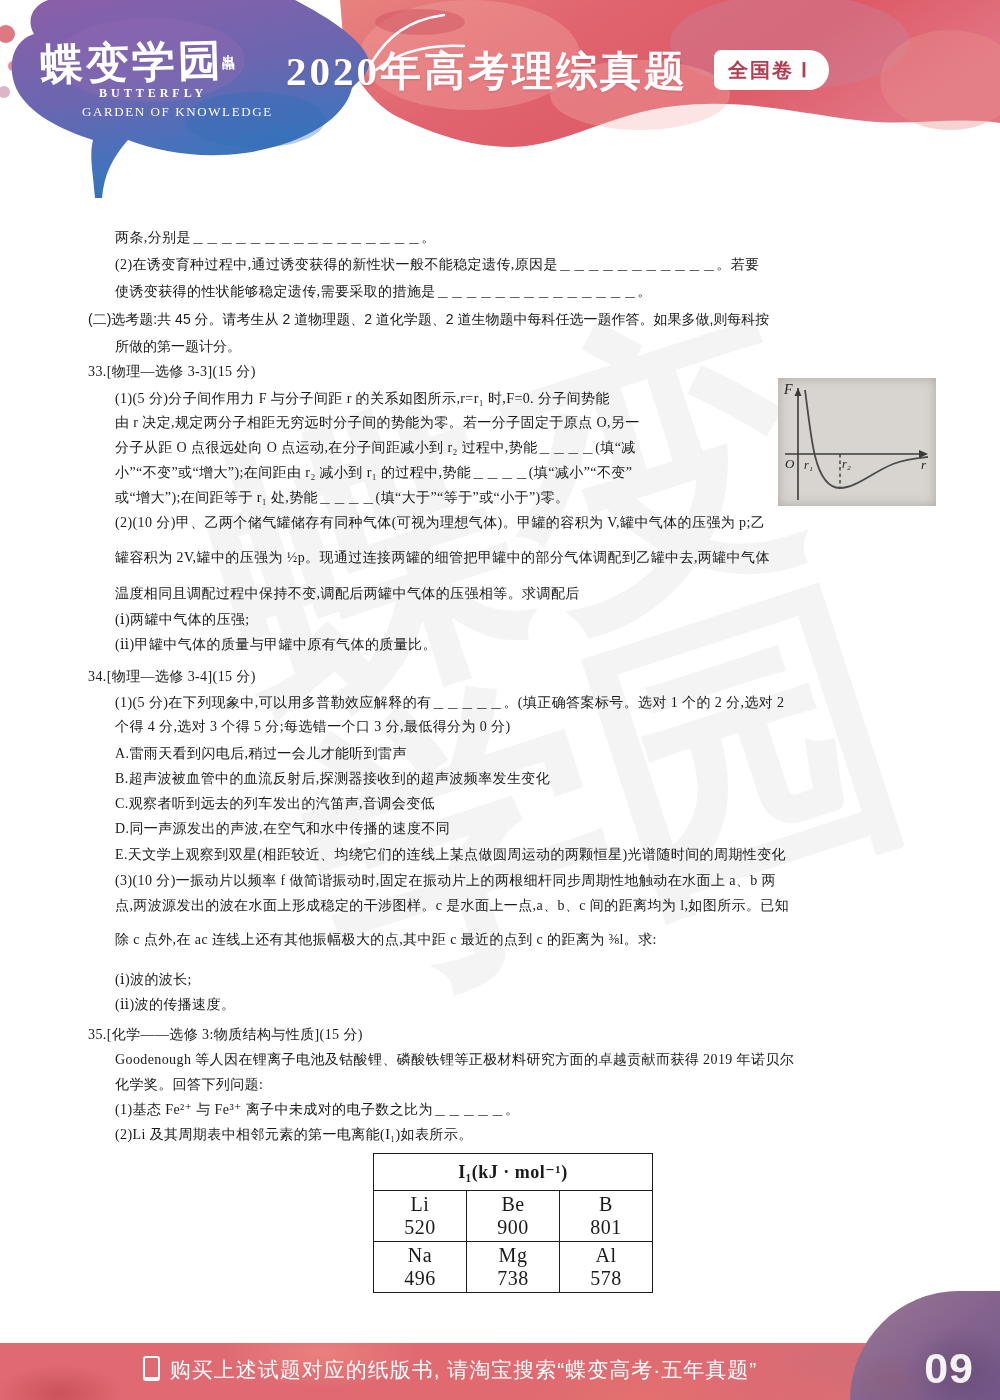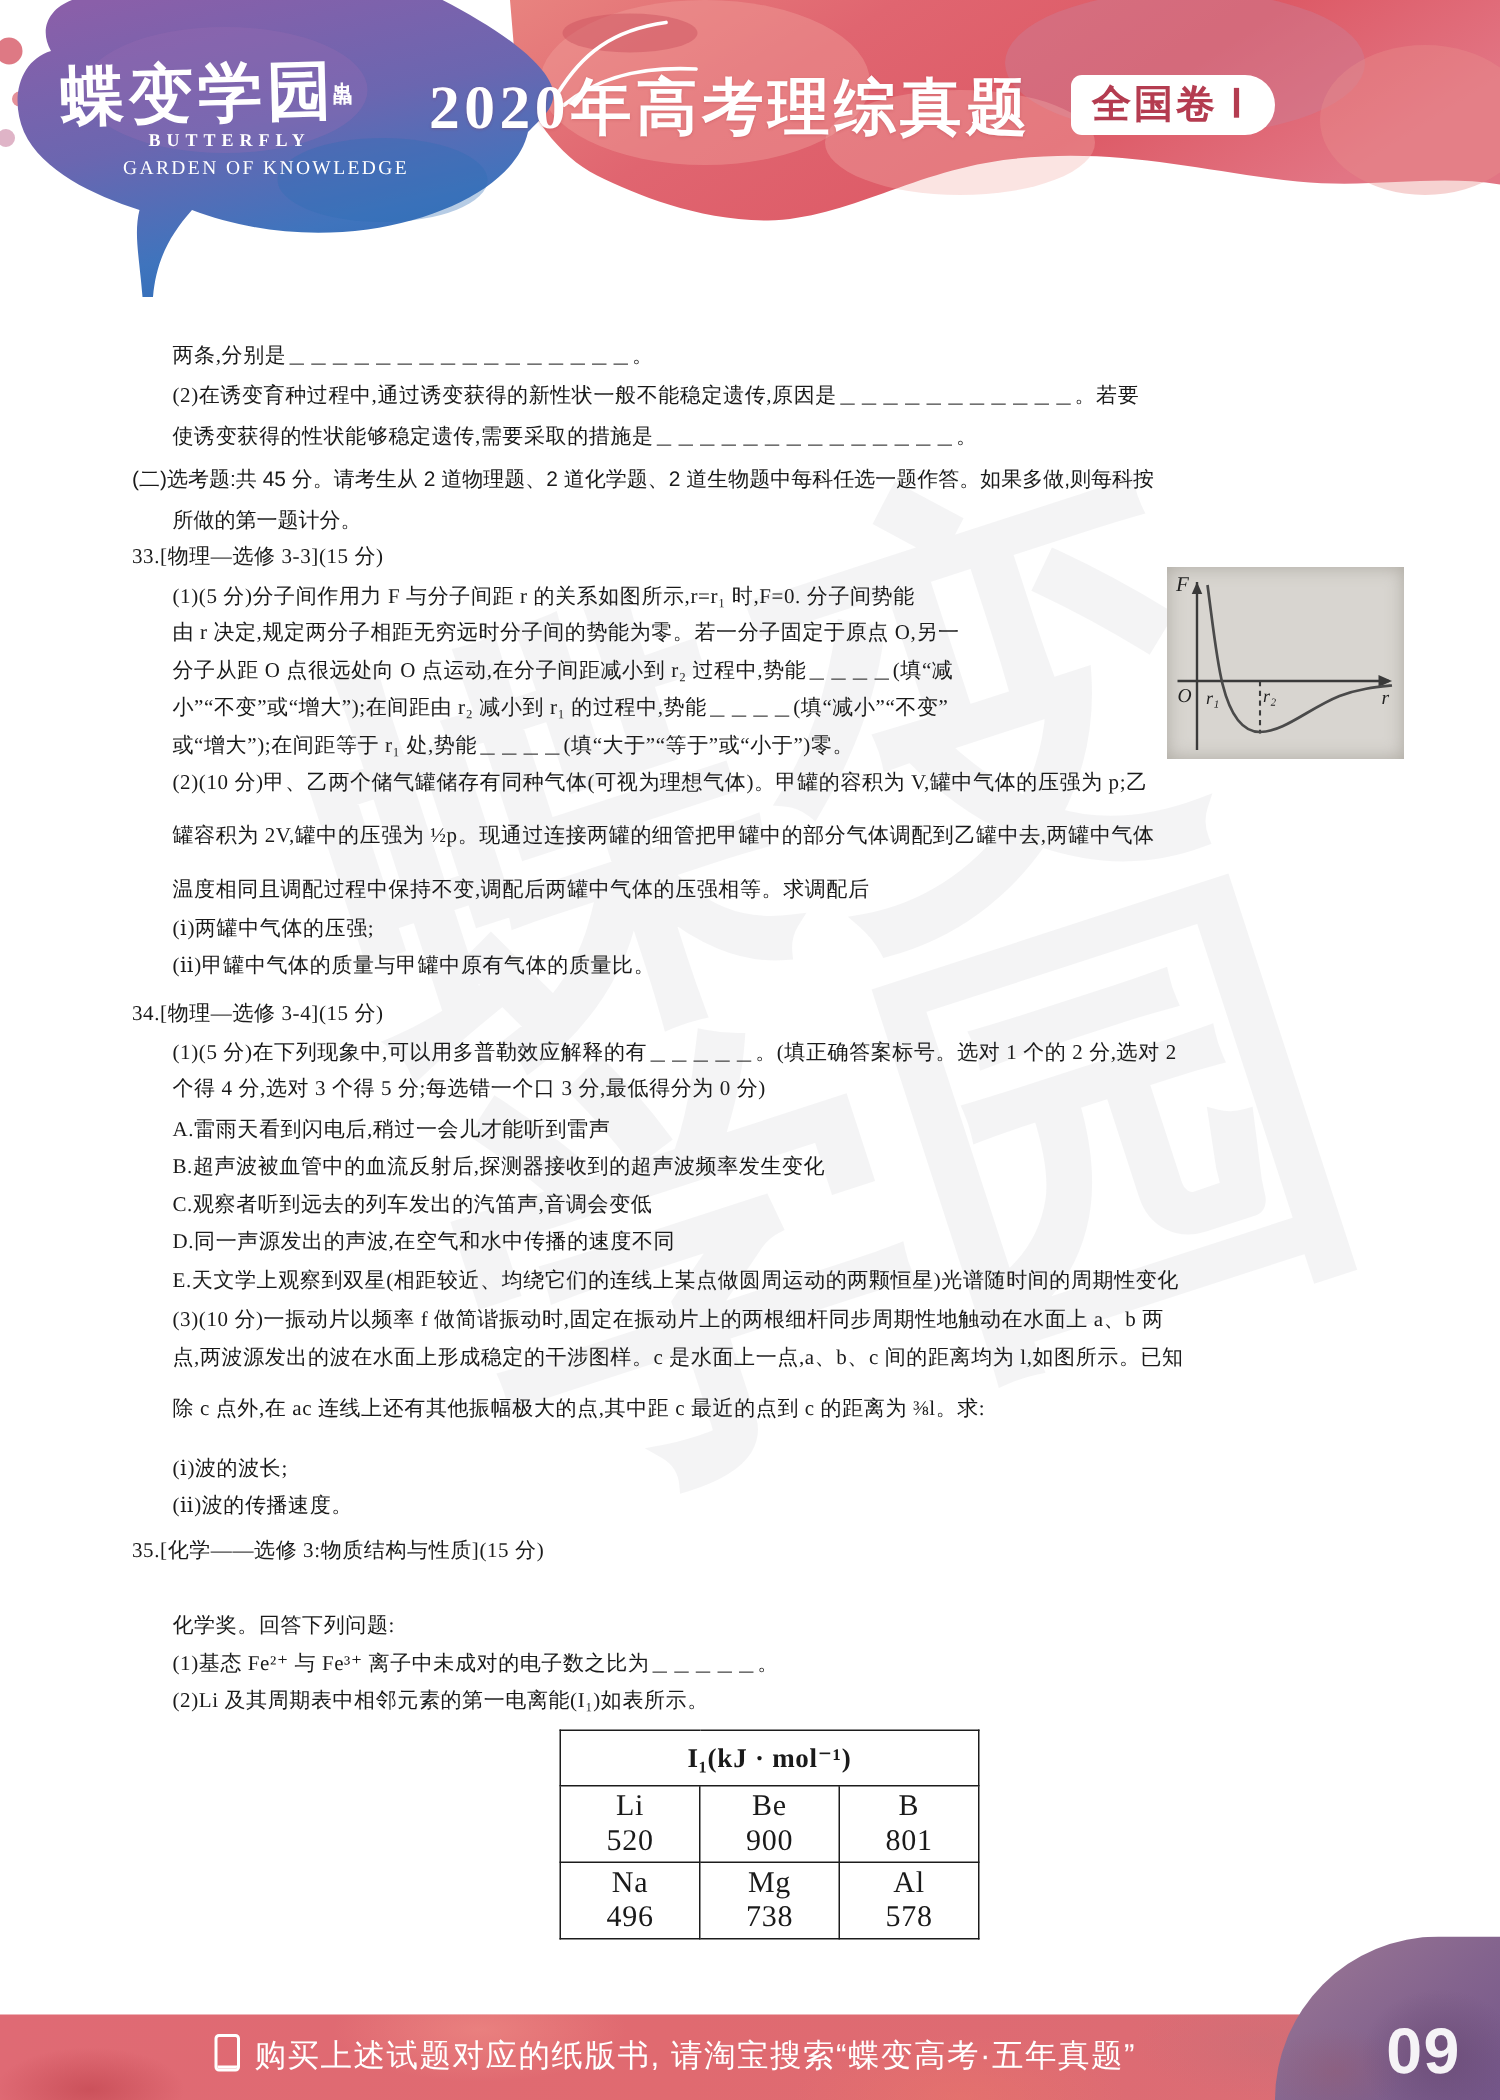--- a/index.html
+++ b/index.html
@@ -14,21 +14,21 @@
   .produced{position:absolute;left:219px;top:44px;color:#fff;font-size:13px;writing-mode:vertical-rl;
             letter-spacing:3px;font-family:"Liberation Sans",sans-serif;font-weight:bold;}
   .logo-en1{position:absolute;left:99px;top:86px;color:#fff;font-size:12px;font-weight:bold;
             letter-spacing:4px;font-family:"Liberation Serif",serif;}
   .logo-en2{position:absolute;left:82px;top:104px;color:#fff;font-size:13px;letter-spacing:1.6px;
             font-family:"Liberation Serif",serif;}
   .main-title{position:absolute;left:286px;top:44px;color:#fff;font-size:41px;font-weight:bold;
               letter-spacing:3px;font-family:"Liberation Serif","DejaVu Serif",serif;
               text-shadow:0 1px 2px rgba(160,40,50,.25);}
   .badge{position:absolute;left:714px;top:50px;height:40px;line-height:40px;padding:0 20px 0 14px;
-         background:#fff;border-radius:8px 22px 22px 8px;color:#b43c50;font-size:26px;font-weight:bold;
+         background:#fff;border-radius:8px 22px 22px 8px;color:#b43c50;font-size:20px;font-weight:bold;
          letter-spacing:2px;font-family:"Liberation Serif",serif;}
 
   
   .watermark{position:absolute;left:255px;top:350px;width:660px;font-size:300px;line-height:.98;
              font-weight:bold;color:rgba(110,110,120,0.075);transform:rotate(-18deg);
              font-family:"Liberation Sans",sans-serif;pointer-events:none;}
 
   
   .ln{position:absolute;white-space:nowrap;font-size:14px;letter-spacing:.4px;height:24px;line-height:24px;}
   .ln.b{font-family:"Liberation Sans","DejaVu Sans",sans-serif;font-weight:normal;letter-spacing:0;}
@@ -151,20 +151,21 @@
   <div class="ln" style="top:792px;left:115px">C.观察者听到远去的列车发出的汽笛声,音调会变低</div>
   <div class="ln" style="top:767px;left:115px">B.超声波被血管中的血流反射后,探测器接收到的超声波频率发生变化</div>
   <div class="ln" style="top:817px;left:115px">D.同一声源发出的声波,在空气和水中传播的速度不同</div>
   <div class="ln" style="top:843px;left:115px">E.天文学上观察到双星(相距较近、均绕它们的连线上某点做圆周运动的两颗恒星)光谱随时间的周期性变化</div>
   <div class="ln" style="top:869px;left:115px">(3)(10 分)一振动片以频率 f 做简谐振动时,固定在振动片上的两根细杆同步周期性地触动在水面上 a、b 两</div>
   <div class="ln" style="top:894px;left:115px">点,两波源发出的波在水面上形成稳定的干涉图样。c 是水面上一点,a、b、c 间的距离均为 l,如图所示。已知</div>
   <div class="ln" style="top:928px;left:115px">除 c 点外,在 ac 连线上还有其他振幅极大的点,其中距 c 最近的点到 c 的距离为 ⅜l。求:</div>
   <div class="ln" style="top:968px;left:115px">(ⅰ)波的波长;</div>
   <div class="ln" style="top:993px;left:115px">(ⅱ)波的传播速度。</div>
   <div class="ln" style="top:1023px;left:88px">35.[化学——选修 3:物质结构与性质](15 分)</div>
+  <div class="ln" style="top:1048px;left:115px">Goodenough 等人因在锂离子电池及钴酸锂、磷酸铁锂等正极材料研究方面的卓越贡献而获得 2019 年诺贝尔</div>
   <div class="ln" style="top:1073px;left:115px">化学奖。回答下列问题:</div>
   <div class="ln" style="top:1098px;left:115px">(1)基态 Fe²⁺ 与 Fe³⁺ 离子中未成对的电子数之比为＿＿＿＿＿。</div>
   <div class="ln" style="top:1123px;left:115px">(2)Li 及其周期表中相邻元素的第一电离能(I₁)如表所示。</div>
 
   <div class="figure">
     <svg width="158" height="128" viewBox="0 0 158 128">
 
       <line x1="20" y1="10" x2="20" y2="122" stroke="#3a3a3a" stroke-width="1.6"></line>
       <path d="M20,10 L16.5,18 L23.5,18 Z" fill="#3a3a3a"></path>
       <line x1="7" y1="76" x2="148" y2="76" stroke="#3a3a3a" stroke-width="1.6"></line>

